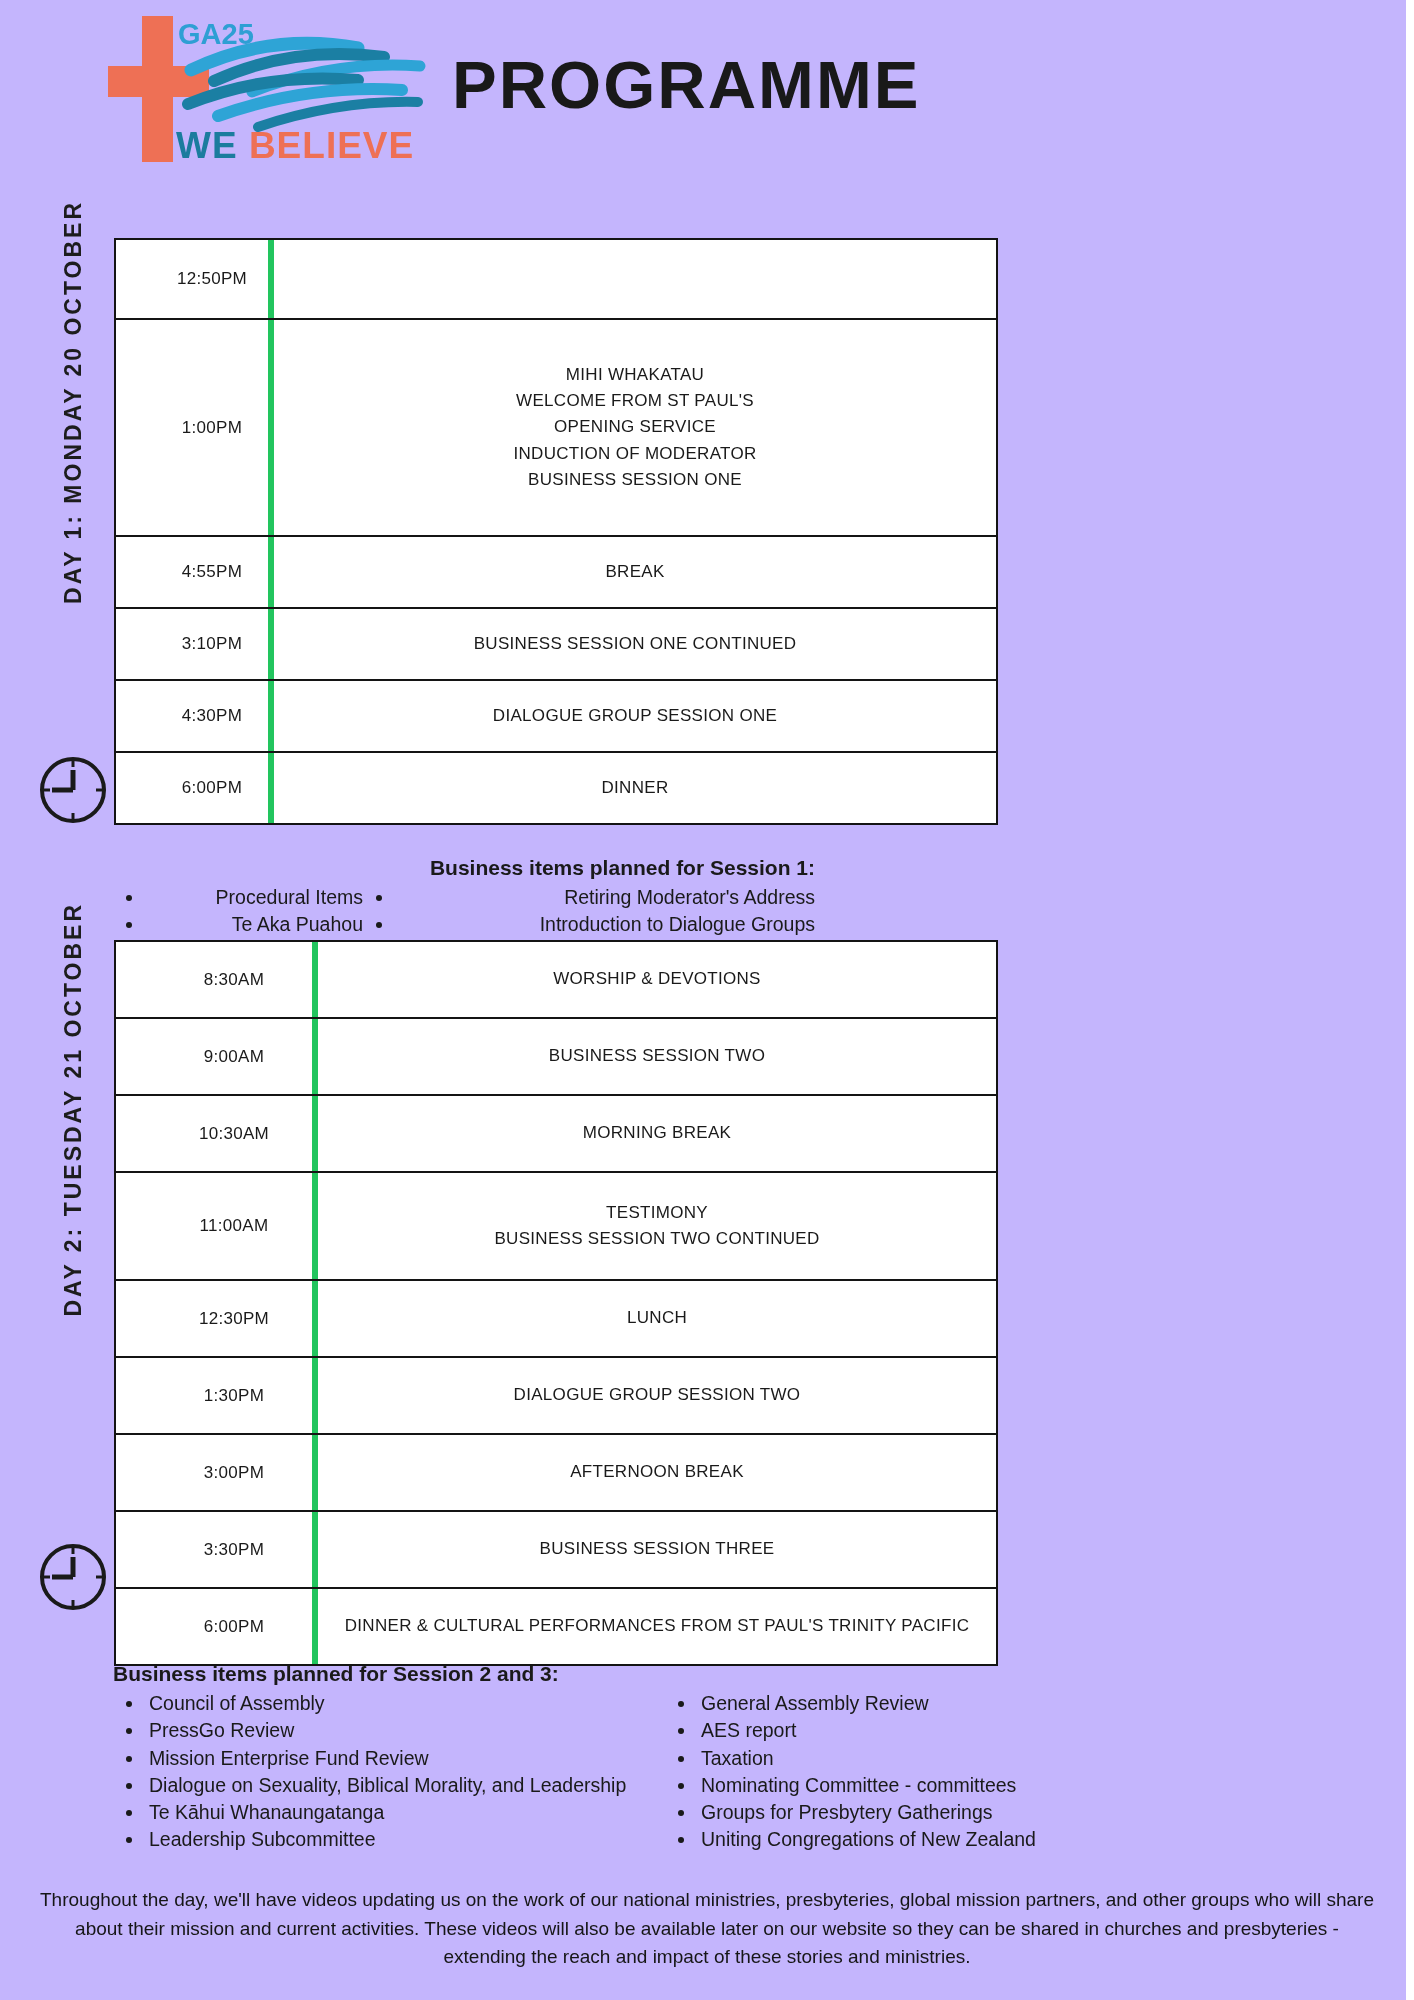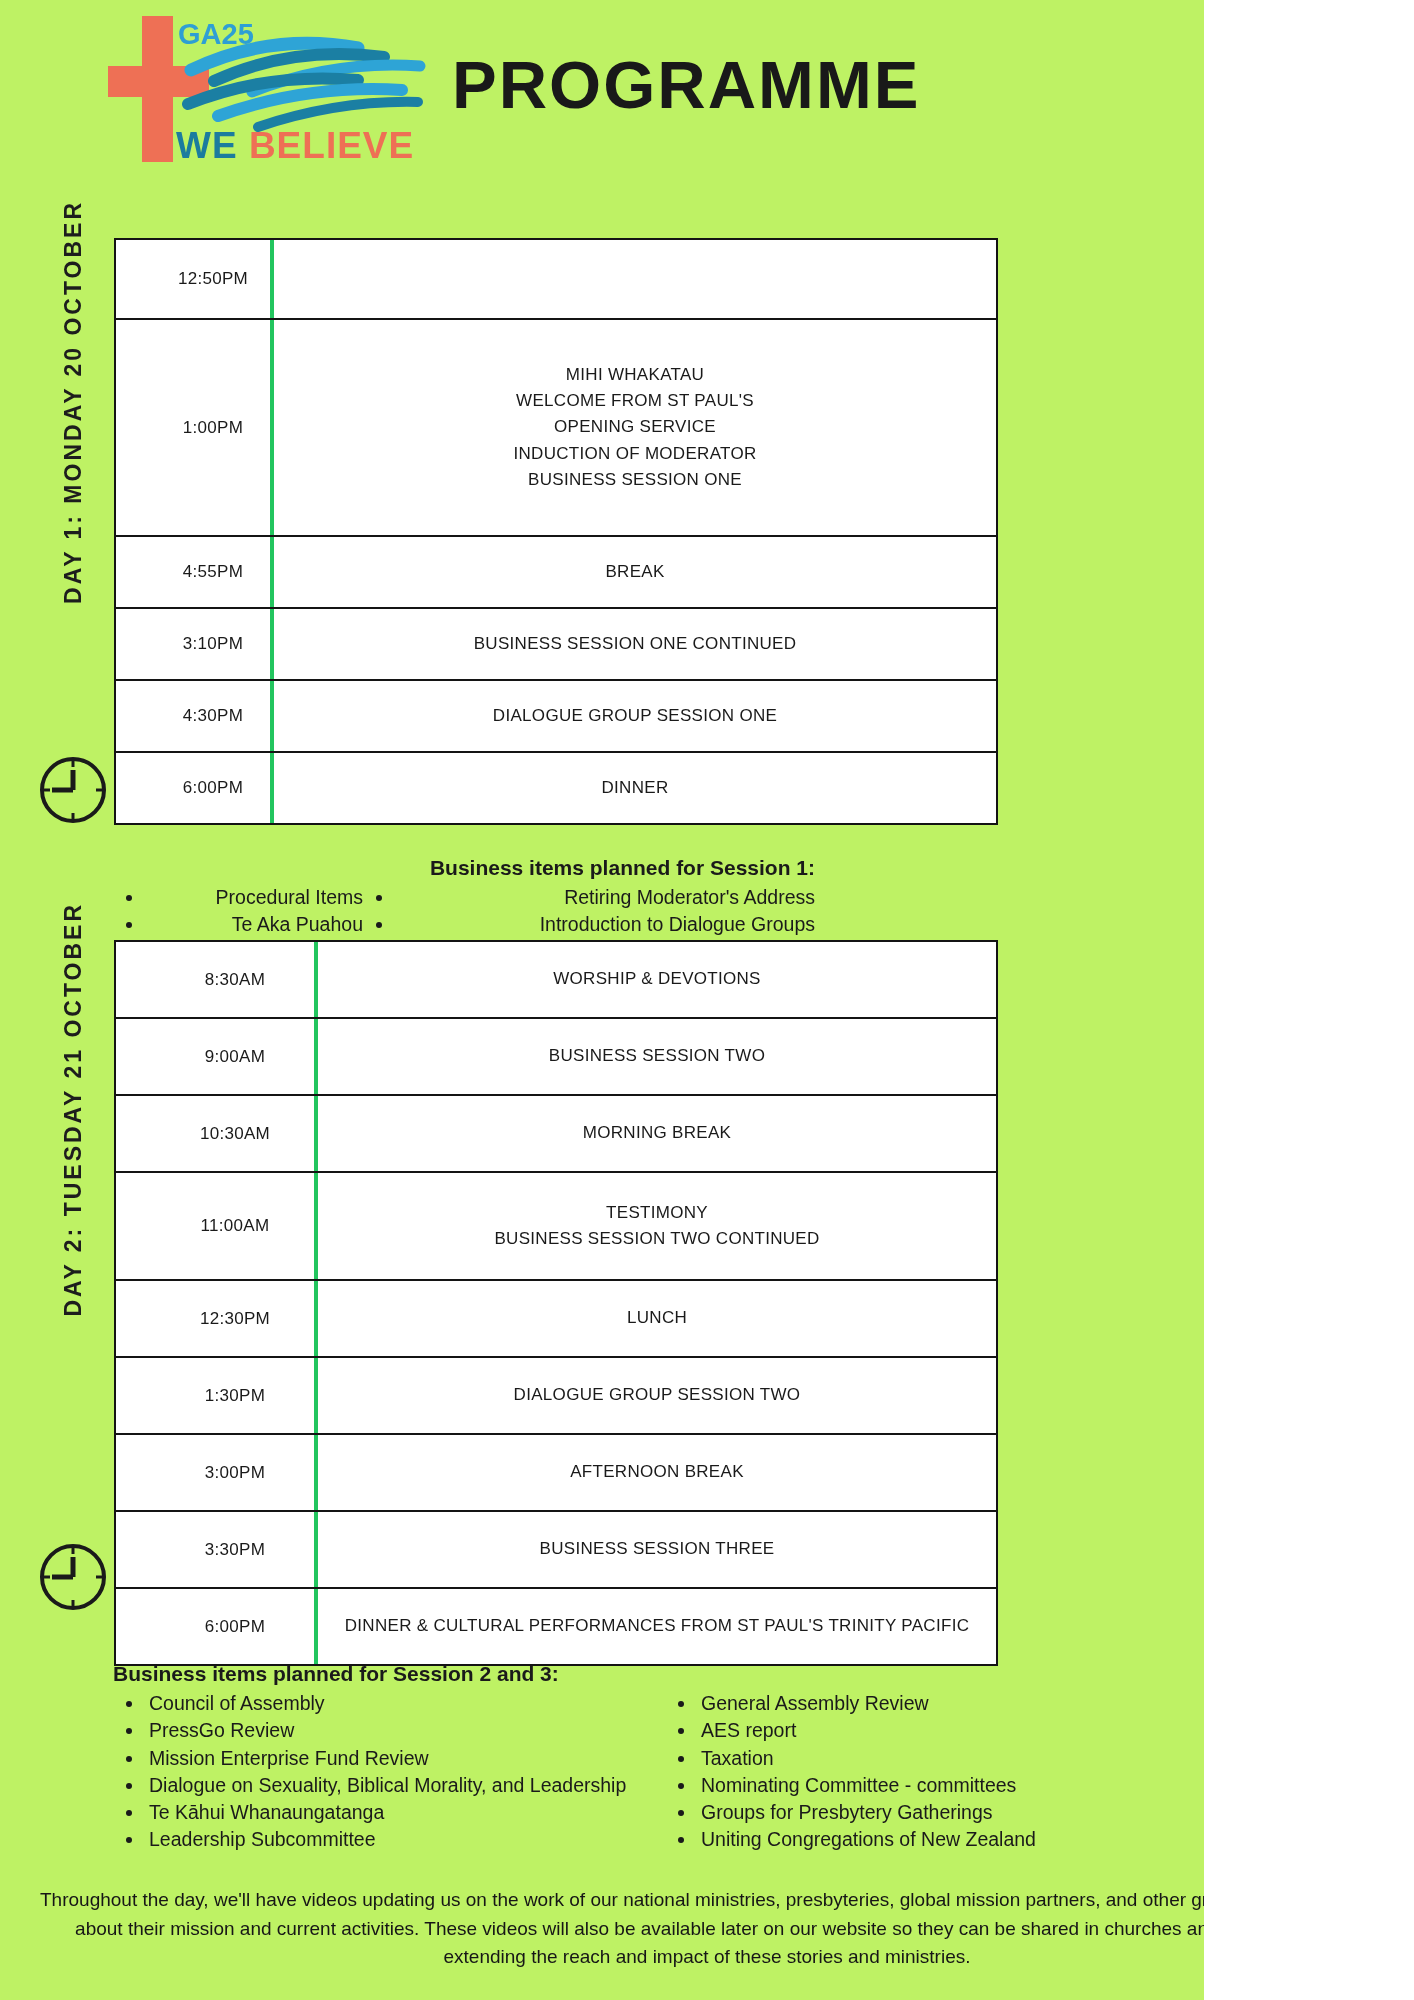--- a/index.html
+++ b/index.html
@@ -1,18 +1,18 @@
 <!DOCTYPE html>
 <html><head>
 <meta charset="utf-8">
 <style>
   html,body { margin:0; padding:0; }
   .page {
-    position:relative; width:1204px; height:2000px;
-    background:#bef264; overflow:hidden;
+    position:relative; width:1406px; height:2000px;
+    background:#c4b5fd; overflow:hidden;
     font-family:"Liberation Sans", sans-serif; color:#1a1a1a;
   }
 
   
   .logo-wrap { position:absolute; left:96px; top:12px; width:340px; height:152px; }
   .page-title {
     position:absolute; left:452px; top:46px;
     font-size:67px; font-weight:bold; letter-spacing:2px; color:#191919;
   }
 
@@ -29,21 +29,21 @@
   .clock { margin-top:auto; }
   .clock-day2 { margin-bottom:54px; }
 
   .sched-table {
     background:#ffffff; border:2px solid #141414; box-sizing:border-box;
   }
   .s-row { display:flex; border-bottom:2px solid #141414; }
   .s-row:last-child { border-bottom:none; }
   .time-cell {
     display:flex; align-items:center; justify-content:center;
-    border-right:4px solid #22c55e; font-size:17px; letter-spacing:.3px;
+    border-right:6px solid #22c55e; font-size:17px; letter-spacing:.3px;
     flex:none; box-sizing:border-box;padding-left:40px;
   }
   .event-cell {
     flex:1; display:flex; align-items:center; justify-content:center;
     text-align:center; font-size:17px; letter-spacing:.3px;
     white-space:pre-line; line-height:1.55; padding:0 12px;
   }
   .t1 { width:884px; }
   .t1 .time-cell { width:158px; }
   .t2 { width:884px; }

